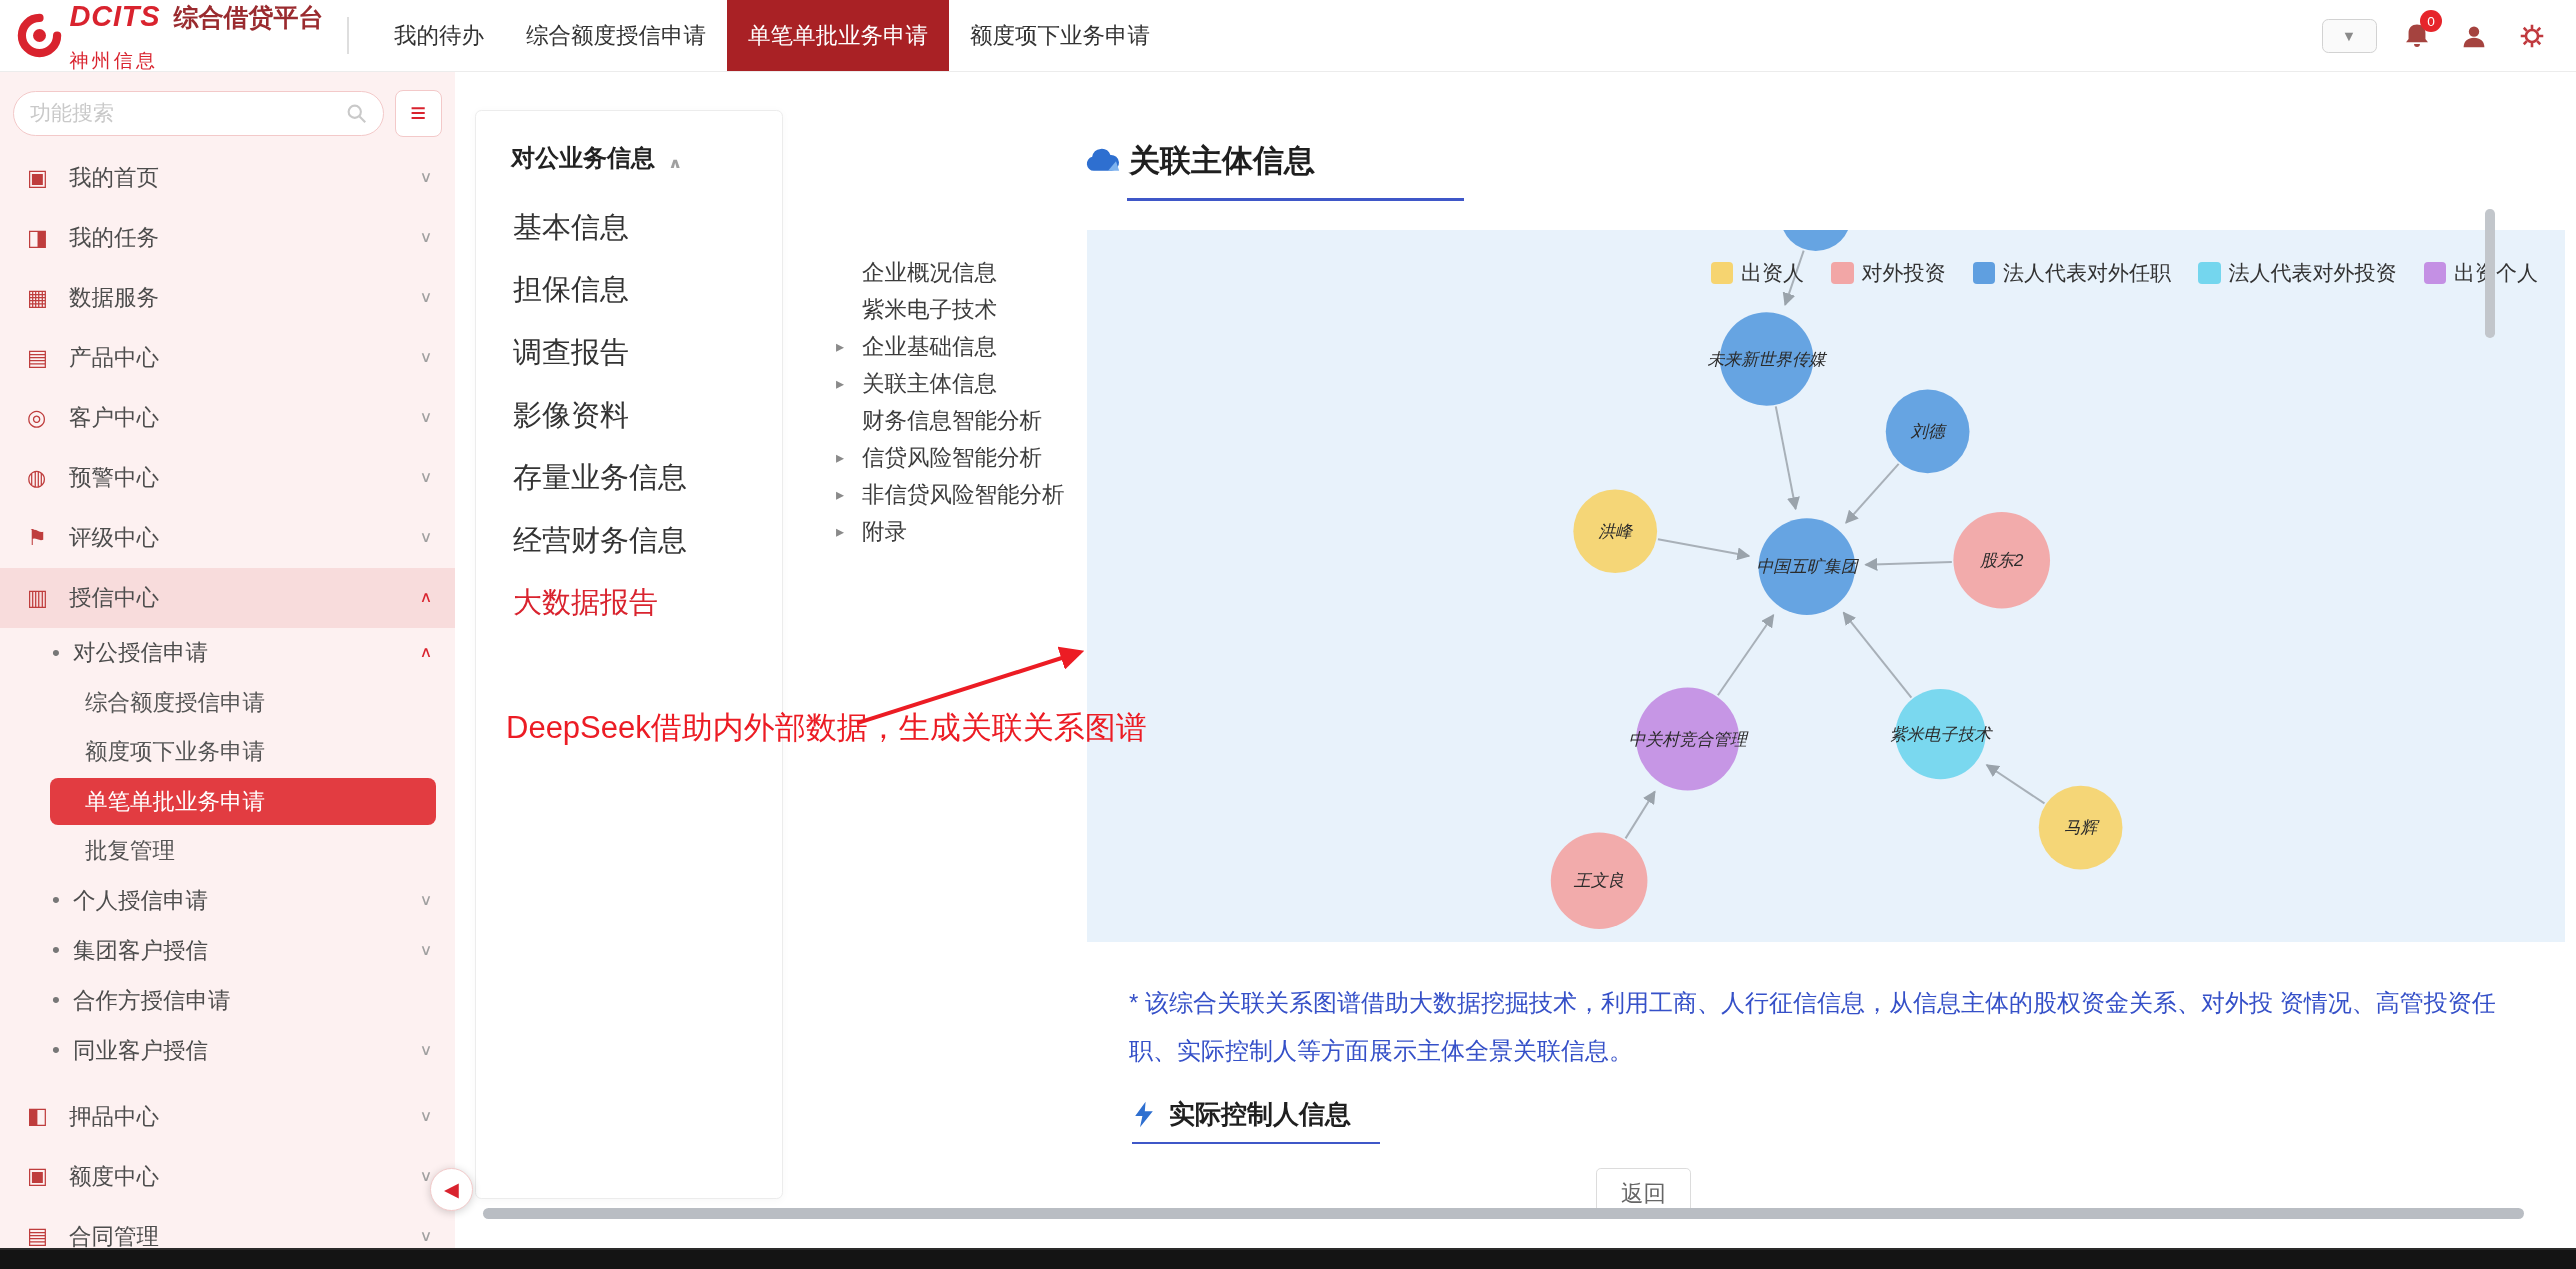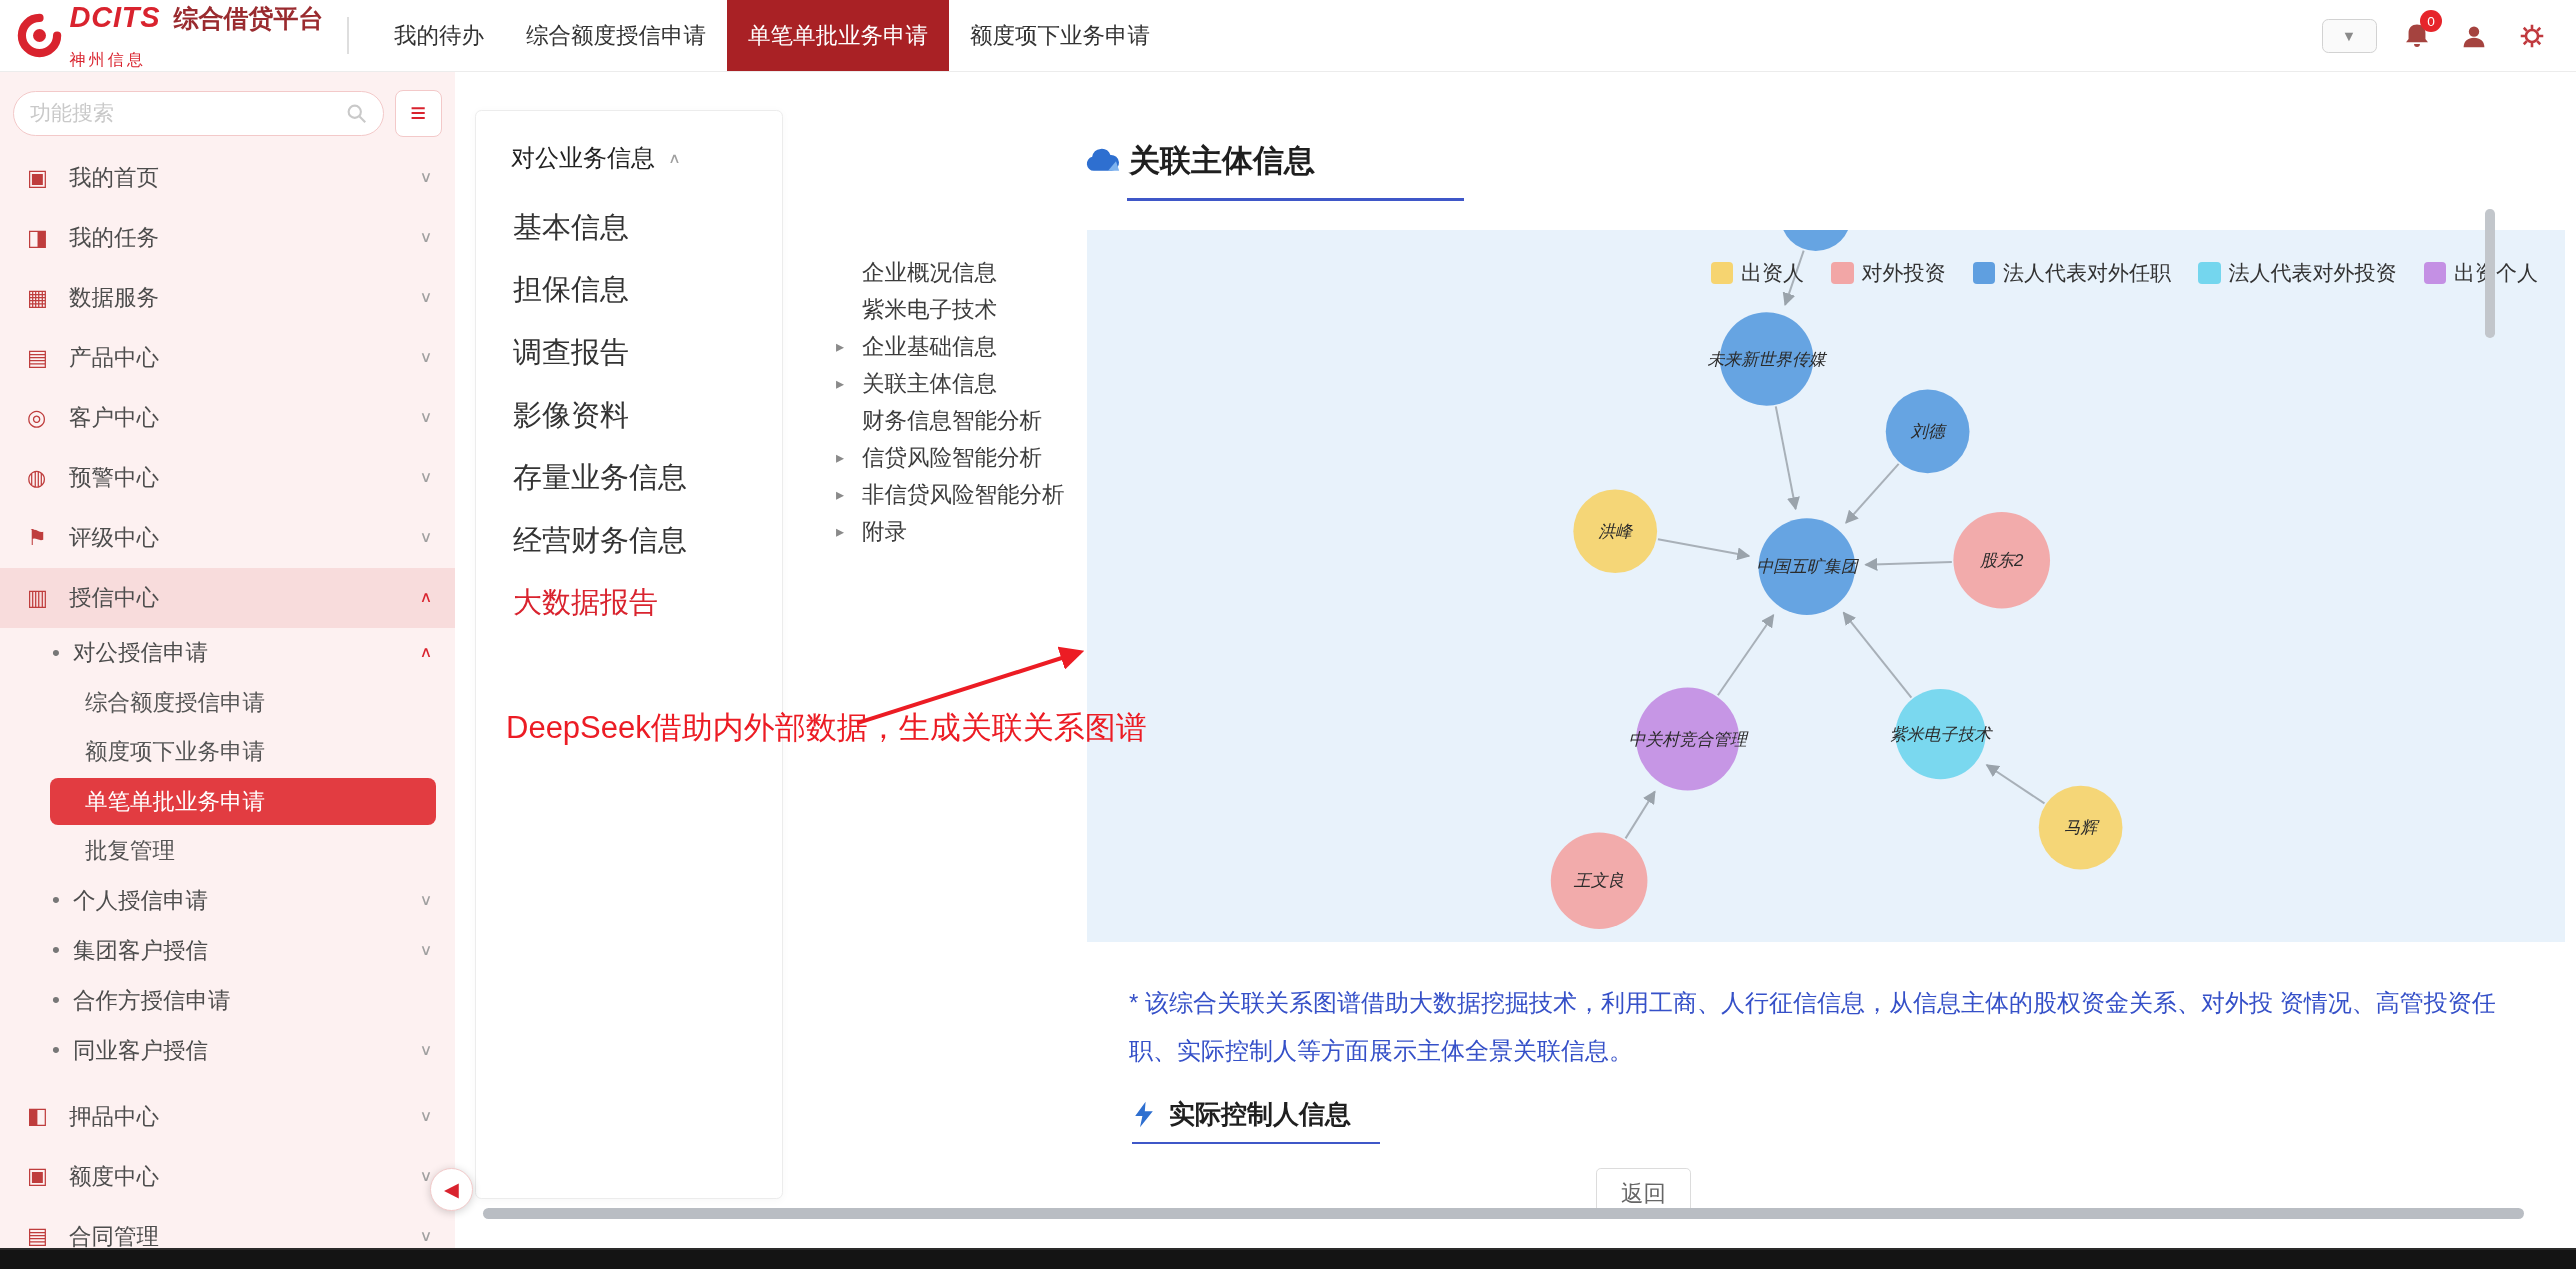--- a/index.html
+++ b/index.html
@@ -7,21 +7,21 @@
   body{position:relative;background:#fff;font-family:"Liberation Sans","DejaVu Sans",sans-serif;color:#333}
 
   
   .header{position:absolute;left:0;top:0;width:2576px;height:72px;background:#fff;border-bottom:0.8px solid #ececec;display:flex;align-items:center;z-index:5}
   .brand{display:flex;align-items:center;padding-left:16px}
   .logo-svg{width:47px;height:47px}
   .brand-col{margin-left:6.4px;line-height:1}
   .brand-top{display:flex;align-items:baseline}
   .brand-name{font-size:29px;font-weight:bold;font-style:italic;color:#d9232e;letter-spacing:0.8px}
   .brand-platform{font-size:25px;font-weight:bold;color:#9a2b2f;margin-left:13px;font-style:normal}
-  .brand-sub{font-size:16px;color:#d9232e;letter-spacing:3.2px;margin-top:20px}
+  .brand-sub{font-size:19px;color:#d9232e;letter-spacing:3.2px;margin-top:20px}
   .brand-divider{width:1.6px;height:37px;background:#dedede;margin:0 24px}
   .nav{display:flex;align-items:stretch;height:100%}
   .nav-item{font-size:22.5px;color:#333;padding:0 21px;display:flex;align-items:center;cursor:pointer}
   .nav-item.active{background:#a92125;color:#fff}
   .header-right{margin-left:auto;display:flex;align-items:center;gap:22.5px;padding-right:27px}
   .dd-btn{width:55px;height:34px;border:0.8px solid #d2d2d2;border-radius:6.4px;background:#fafafa;display:flex;align-items:center;justify-content:center;color:#8a8a8a;font-size:14.5px;cursor:pointer}
   .icon-btn{position:relative;width:35px;height:35px;display:flex;align-items:center;justify-content:center;cursor:pointer}
   .badge{position:absolute;top:-8px;right:-8px;min-width:22px;height:22px;border-radius:11.3px;background:#e6252b;color:#fff;font-size:13.7px;display:flex;align-items:center;justify-content:center;padding:0 4px}
 
   
@@ -39,21 +39,21 @@
   .side-row.expanded-head{background:#f8dcdc}
   .side-row.lvl1{height:50px;font-size:22.5px;color:#4d4d4d;padding:0 22.5px 0 52px}
   .bullet{color:#777;margin-right:13px;font-size:22.5px}
   .side-row.lvl2{height:49px;font-size:22.5px;color:#555;padding:0 22.5px 0 85px}
   .side-row.lvl2.selected{background:#e23c41;color:#fff;border-radius:8px;margin:1.6px 19.3px 1.6px 50px;padding:0 0 0 35px;height:47px}
   .sub1{margin-bottom:11.3px}
 
   
   .content{position:absolute;left:455px;top:72px;right:0;bottom:22.5px;background:#fff;z-index:1}
   .biz-card{position:absolute;left:475px;top:110px;width:308px;height:1089px;background:#fff;border:0.8px solid #ececec;border-radius:6.4px;box-shadow:0 1.6px 8px rgba(0,0,0,.03);z-index:2;padding-top:31px}
-  .biz-head{display:flex;align-items:center;padding:0 22.5px 22.5px 35px;font-size:24px;font-weight:normal;color:#222}
+  .biz-head{display:flex;align-items:flex-end;padding:0 22.5px 22.5px 35px;font-size:24px;font-weight:bold;color:#222}
   .biz-head .chev{margin-left:13px;transform:scaleY(.8)}
   .biz-item{font-size:29px;color:#333;padding:11.3px 0 11.3px 37px;cursor:pointer}
   .biz-item.selected{color:#d9232e}
 
   .toc{position:absolute;left:836px;top:254px;z-index:2}
   .toc-row{display:flex;align-items:center;height:37px;font-size:22.5px;color:#3c3c3c;cursor:pointer}
   .toc-arrow{width:26px;color:#8a8a8a;font-size:16px}
 
   .sec-title{position:absolute;font-weight:bold;color:#1f1f1f;z-index:2;white-space:nowrap}
   #title1{left:1129px;top:140px;font-size:31px}

